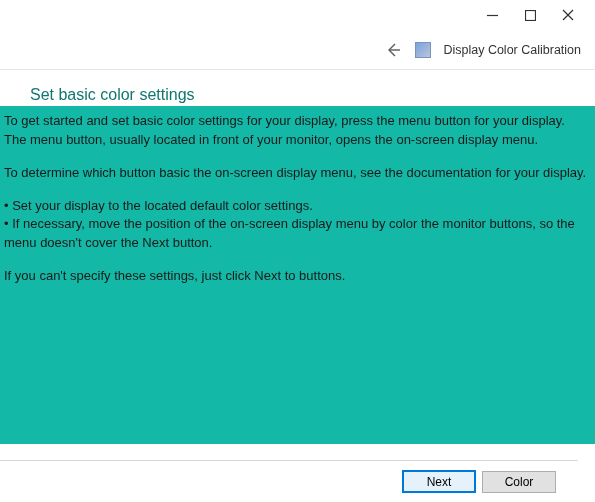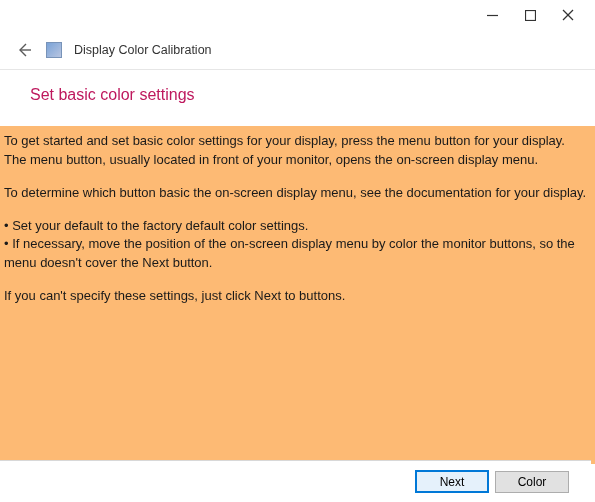--- a/index.html
+++ b/index.html
@@ -31,64 +31,65 @@
     color: #333;
   }
   .ctrl svg { display:block; }
   .header {
     height: 40px;
     display: flex;
     align-items: center;
     padding: 0 14px;
     gap: 12px;
     border-bottom: 1px solid #e6e6e6;
+    justify-content: flex-end;
   }
   .back-arrow {
     width: 20px;
     height: 20px;
     display:flex;
     align-items:center;
     justify-content:center;
     color:#5a5a5a;
   }
   .app-icon {
     width:16px;
     height:16px;
     background: linear-gradient(135deg,#7aa3d8,#b8c5e0);
     border:1px solid #7893b8;
   }
   .app-title {
     font-size: 12.5px;
     color: #333;
   }
   .page-heading {
-    color: #be185d;
+    color: #0f766e;
     font-size: 16px;
-    padding: 16px 30px 22px 30px;
+    padding: 16px 30px 2px 30px;
   }
   .content {
-    background: #fdba74;
+    background: #14b8a6;
     color: #1a1a1a;
     font-size: 13px;
     line-height: 1.45;
     padding: 6px 6px 30px 4px;
     margin: 0;
     height: 338px;
   }
   .content p {
     margin: 0 0 14px 0;
   }
   .content .bullets {
     margin: 0 0 14px 0;
   }
   .footer {
     position: absolute;
     bottom: 0;
     left: 0;
-    right: 4px;
+    right: 17px;
     height: 42px;
     border-top: 1px solid #d8d8d8;
     display: flex;
     align-items: center;
     justify-content: flex-end;
     padding-right: 22px;
     gap: 6px;
     background:#fff;
   }
   .btn {
@@ -141,21 +142,21 @@
   <div class="app-icon"></div>
   <div class="app-title">Display Color Calibration</div>
 </div>
 
 <div class="page-heading">Set basic color settings</div>
 
 <div class="content">
   <p>To get started and set basic color settings for your display, press the menu button for your display. The menu button, usually located in front of your monitor, opens the on-screen display menu.</p>
   <p>To determine which button basic the on-screen display menu, see the documentation for your display.</p>
   <div class="bullets">
-    <div>• Set your default to the factory default color settings.</div>
+    <div>• Set your display to the located default color settings.</div>
     <div>• If necessary, move the position of the on-screen display menu by color the monitor buttons, so the menu doesn't cover the Next button.</div>
   </div>
   <p>If you can't specify these settings,  just click Next to buttons.</p>
 </div>
 
 <div class="footer">
   <div class="btn primary">Next</div>
   <div class="btn">Color</div>
 </div>
 

